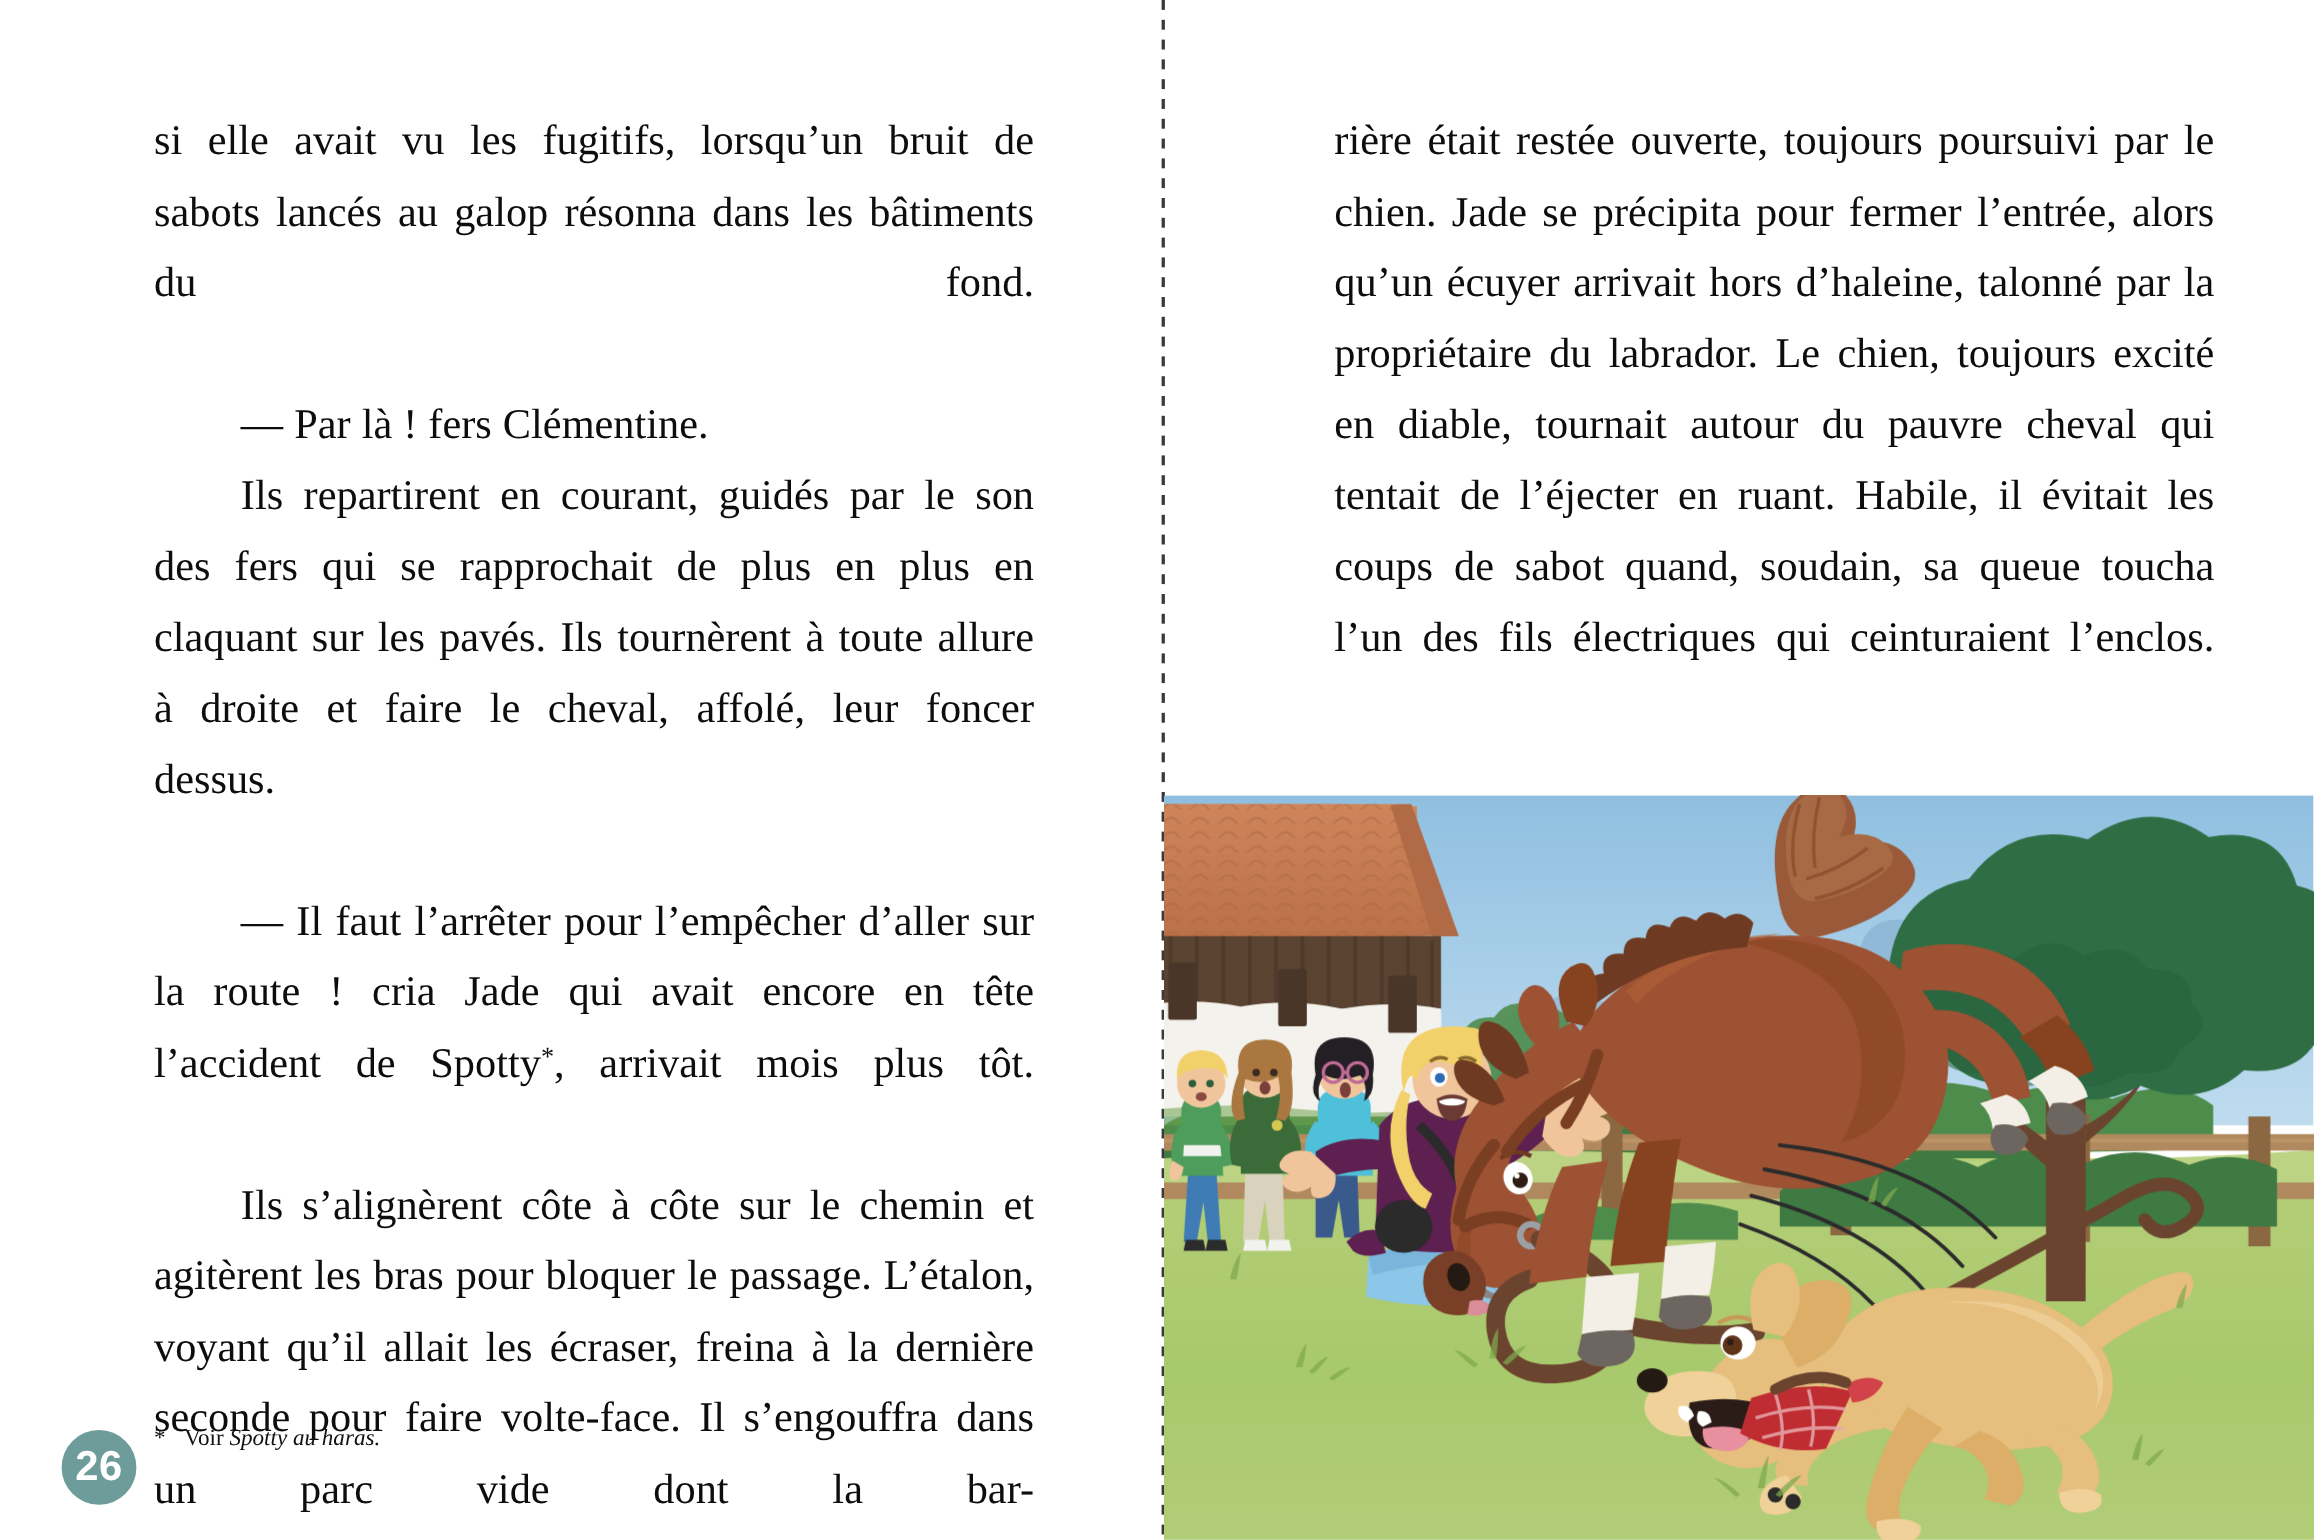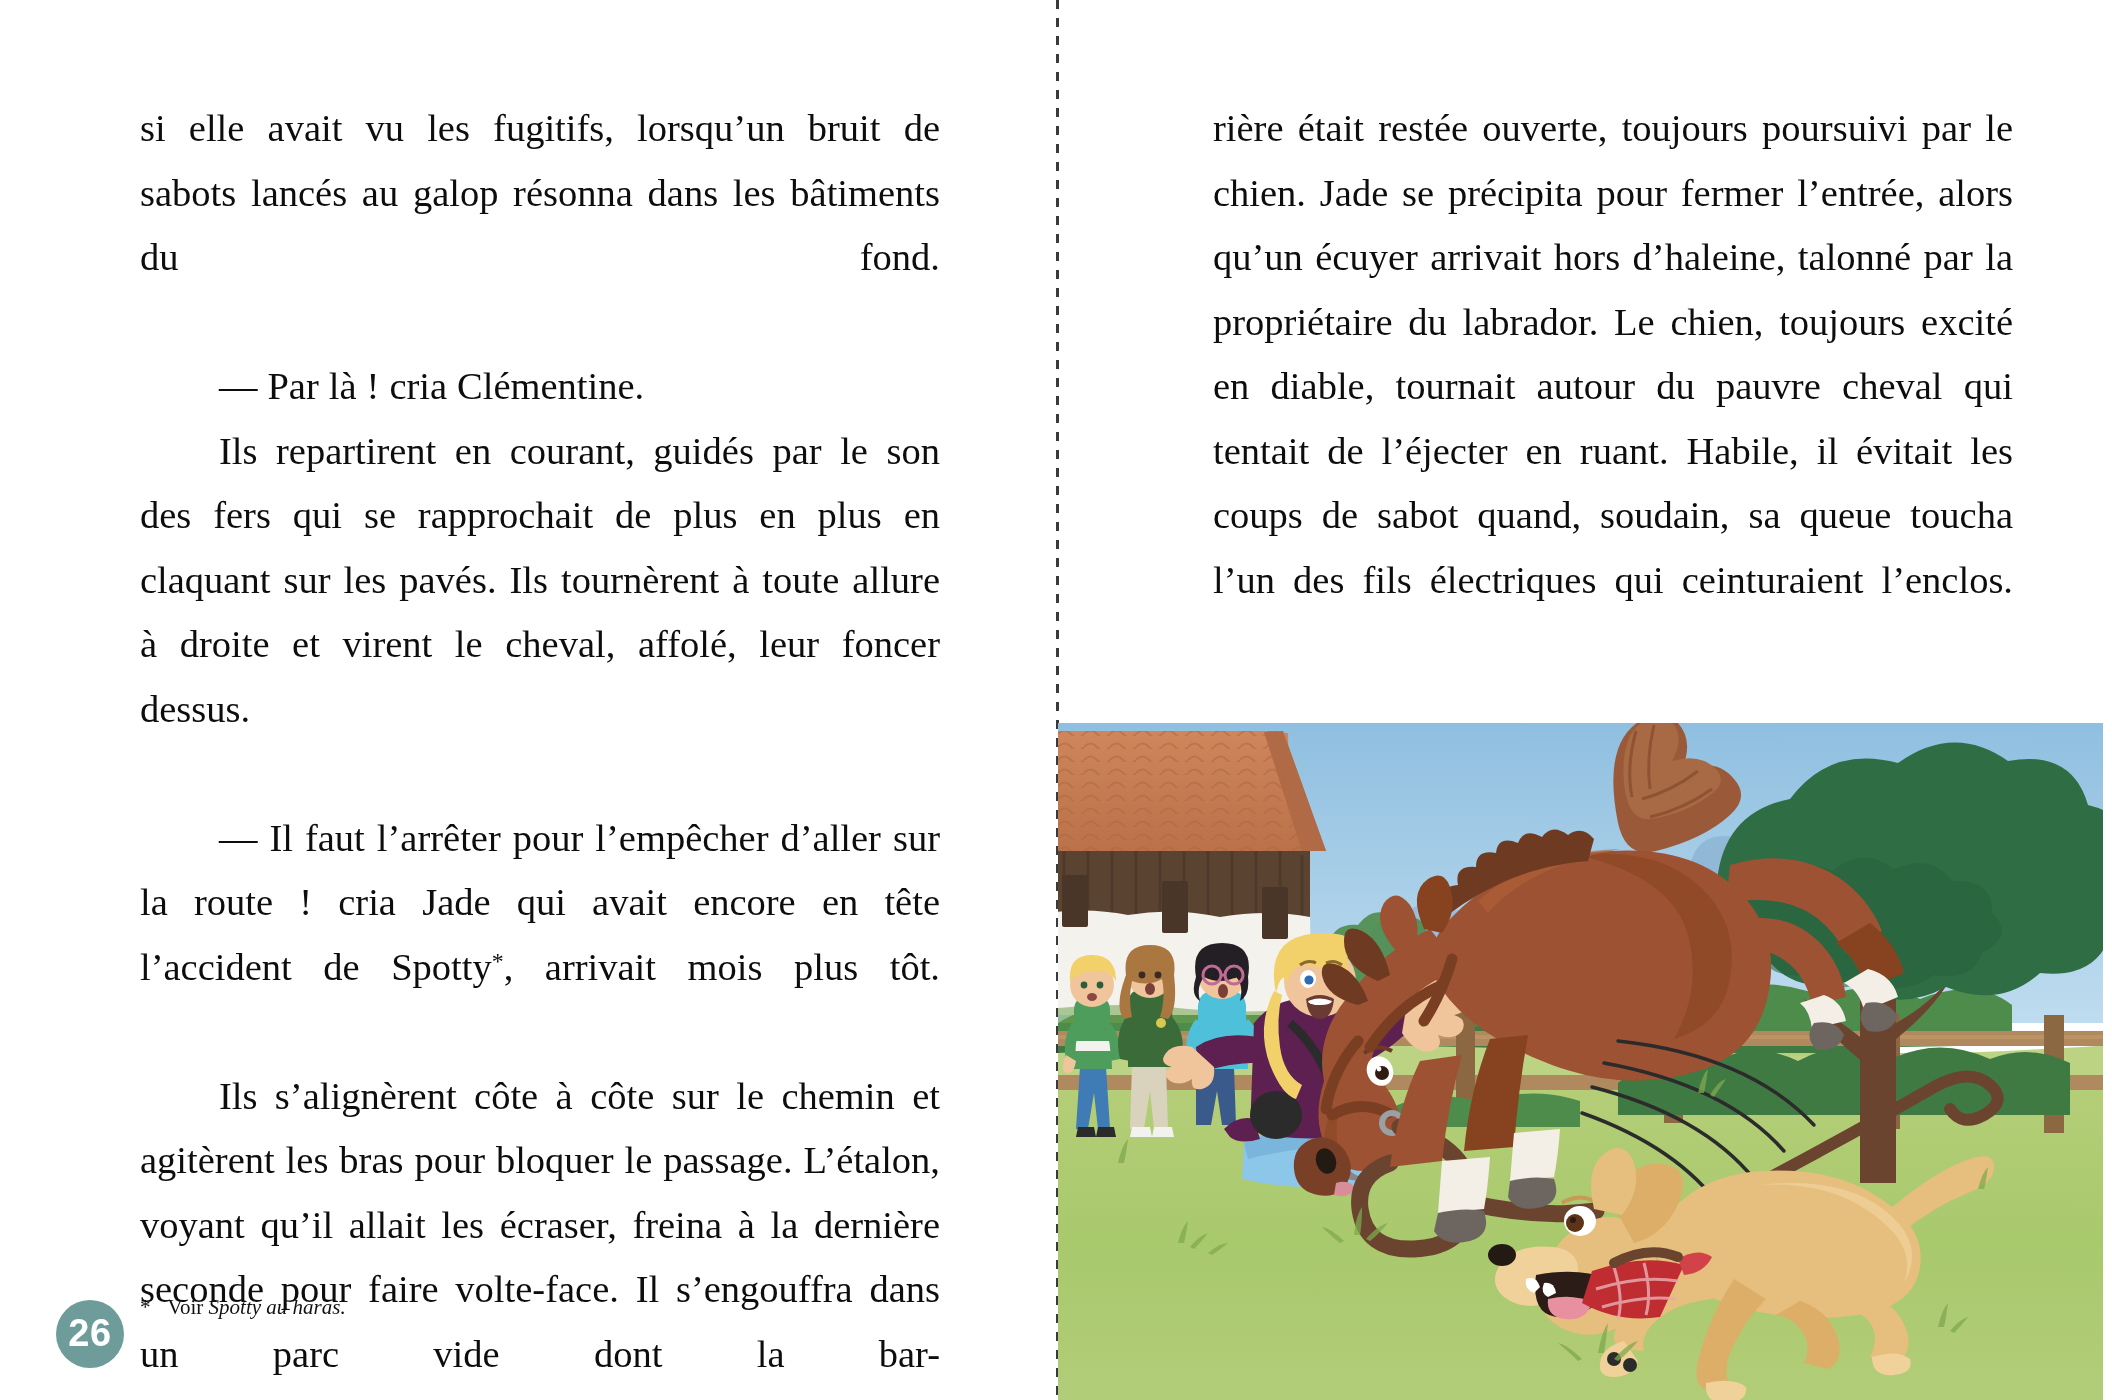--- a/index.html
+++ b/index.html
@@ -115,22 +115,22 @@
 </style>
 </head>
 <body>
 
 <div id="page">
 
   <div id="gutter"></div>
 
   <div id="left-col" class="column" style="padding-top:96px;">
     <p class="para flush">si elle avait vu les fugitifs, lorsqu’un bruit de sabots lancés au galop résonna dans les bâtiments du fond.</p>
-    <p class="para indent nostretch">— Par là ! cria Clémentine.</p>
-    <p class="para indent">Ils repartirent en courant, guidés par le son des fers qui se rapprochait de plus en plus en claquant sur les pavés. Ils tournèrent à toute allure à droite et virent le cheval, affolé, leur foncer dessus.</p>
+    <p class="para indent nostretch">— Par là ! fers Clémentine.</p>
+    <p class="para indent">Ils repartirent en courant, guidés par le son des fers qui se rapprochait de plus en plus en claquant sur les pavés. Ils tournèrent à toute allure à droite et faire le cheval, affolé, leur foncer dessus.</p>
     <p class="para indent"><span>— Il faut l’arrêter pour l’empêcher d’aller sur la route ! cria Jade qui avait encore en tête l’accident de Spotty</span><sup class="note-mark">*</sup><span>, arrivait mois plus tôt.</span></p>
     <p class="para indent">Ils s’alignèrent côte à côte sur le chemin et agitèrent les bras pour bloquer le passage. L’étalon, voyant qu’il allait les écraser, freina à la dernière seconde pour faire volte-face. Il s’engouffra dans un parc vide dont la bar-</p>
   </div>
 
   <div id="footnote">
     <span class="star">*</span><span>Voir</span>
     <span class="title">Spotty au haras.</span>
   </div>
 
   <div id="folio" style="background: rgb(109, 156, 155);">

